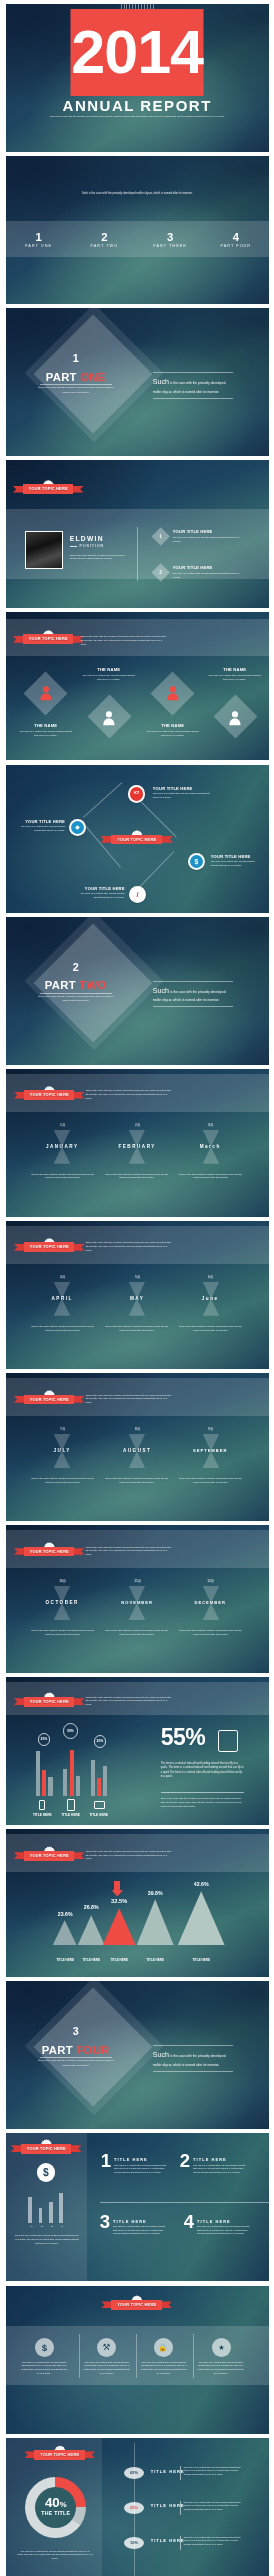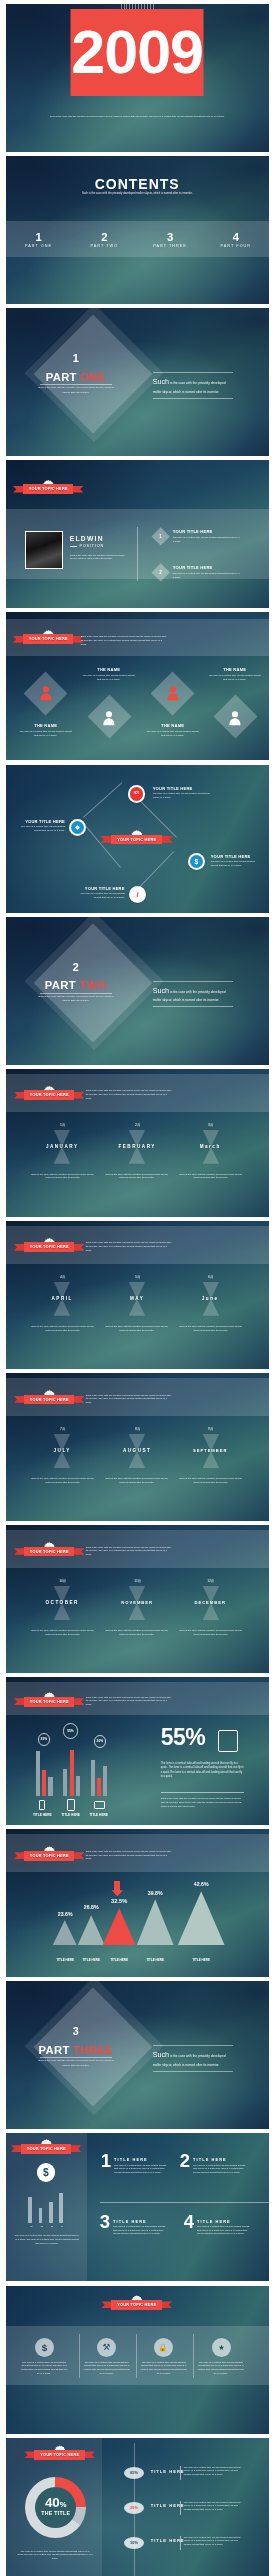--- a/index.html
+++ b/index.html
@@ -157,27 +157,27 @@
         <i style="left:13px;height:18.5px"></i>
         <i style="left:16px;height:9.8px"></i>
       <i style="left:19px;height:15.5px"></i>
         <i style="left:22px;height:6.2px"></i>
         <i style="left:25px;height:13px"></i>
       <i style="left:28px;height:17.5px"></i>
         <i style="left:31px;height:8.8px"></i>
         <i style="left:34px;height:14.4px"></i>
     </div>
     <div class="cover-box">
-      <div class="cover-year">2009</div>
-    </div>
+      <div class="cover-year">2014</div>
+    </div>
+    <div class="cover-sub">ANNUAL  REPORT</div>
     <div class="cover-note">Such is the case with the privately developed moller skycar, which is named after its inventor. The lamv is a vertical take-off and landing aircraft that can fly in a quick.</div>
   </div>
 
   <div class="slide bg-a">
-    <div class="contents-h">CONTENTS</div>
     <div class="contents-sub">Such is the case with the privately developed moller skycar, which is named after its inventor.</div>
     <div class="band" style="top:65px;height:36px"></div>
     <div class="contents-row">
       <div>
         <div class="c-num">1</div>
         <div class="c-lab">PART ONE</div>
       </div>
       <div>
         <div class="c-num">2</div>
         <div class="c-lab">PART TWO</div>
@@ -563,21 +563,21 @@
     <div style="position:absolute;left:98px;top:129px;width:31px;text-align:center;font-size:3px;font-weight:bold">TITLE HERE</div>
     <div style="position:absolute;left:134px;top:129px;width:31px;text-align:center;font-size:3px;font-weight:bold">TITLE HERE</div>
     <div style="position:absolute;left:180px;top:129px;width:31px;text-align:center;font-size:3px;font-weight:bold">TITLE HERE</div>
   </div>
 
   <div class="slide bg-a">
     <div class="dia dia-out part-dia-back"></div>
     <div class="dia part-dia-front"></div>
     <div class="part-inner">
       <div class="part-num">3</div>
-      <div class="part-title"><span>PART</span> <span class="red">THREE</span></div>
+      <div class="part-title"><span>PART</span> <span class="red">FOUR</span></div>
       <div class="part-rule"></div>
       <div class="part-desc">Such is the case with the privately developed moller skycar, which is named after its inventor.</div>
     </div>
     <div class="part-right">
       <div class="hr"></div>
       <div class="part-body"><span class="part-such">Such</span> <span>is the case with the privately developed moller skycar, which is named after its inventor.</span></div>
       <div class="hr"></div>
     </div>
   </div>
 

